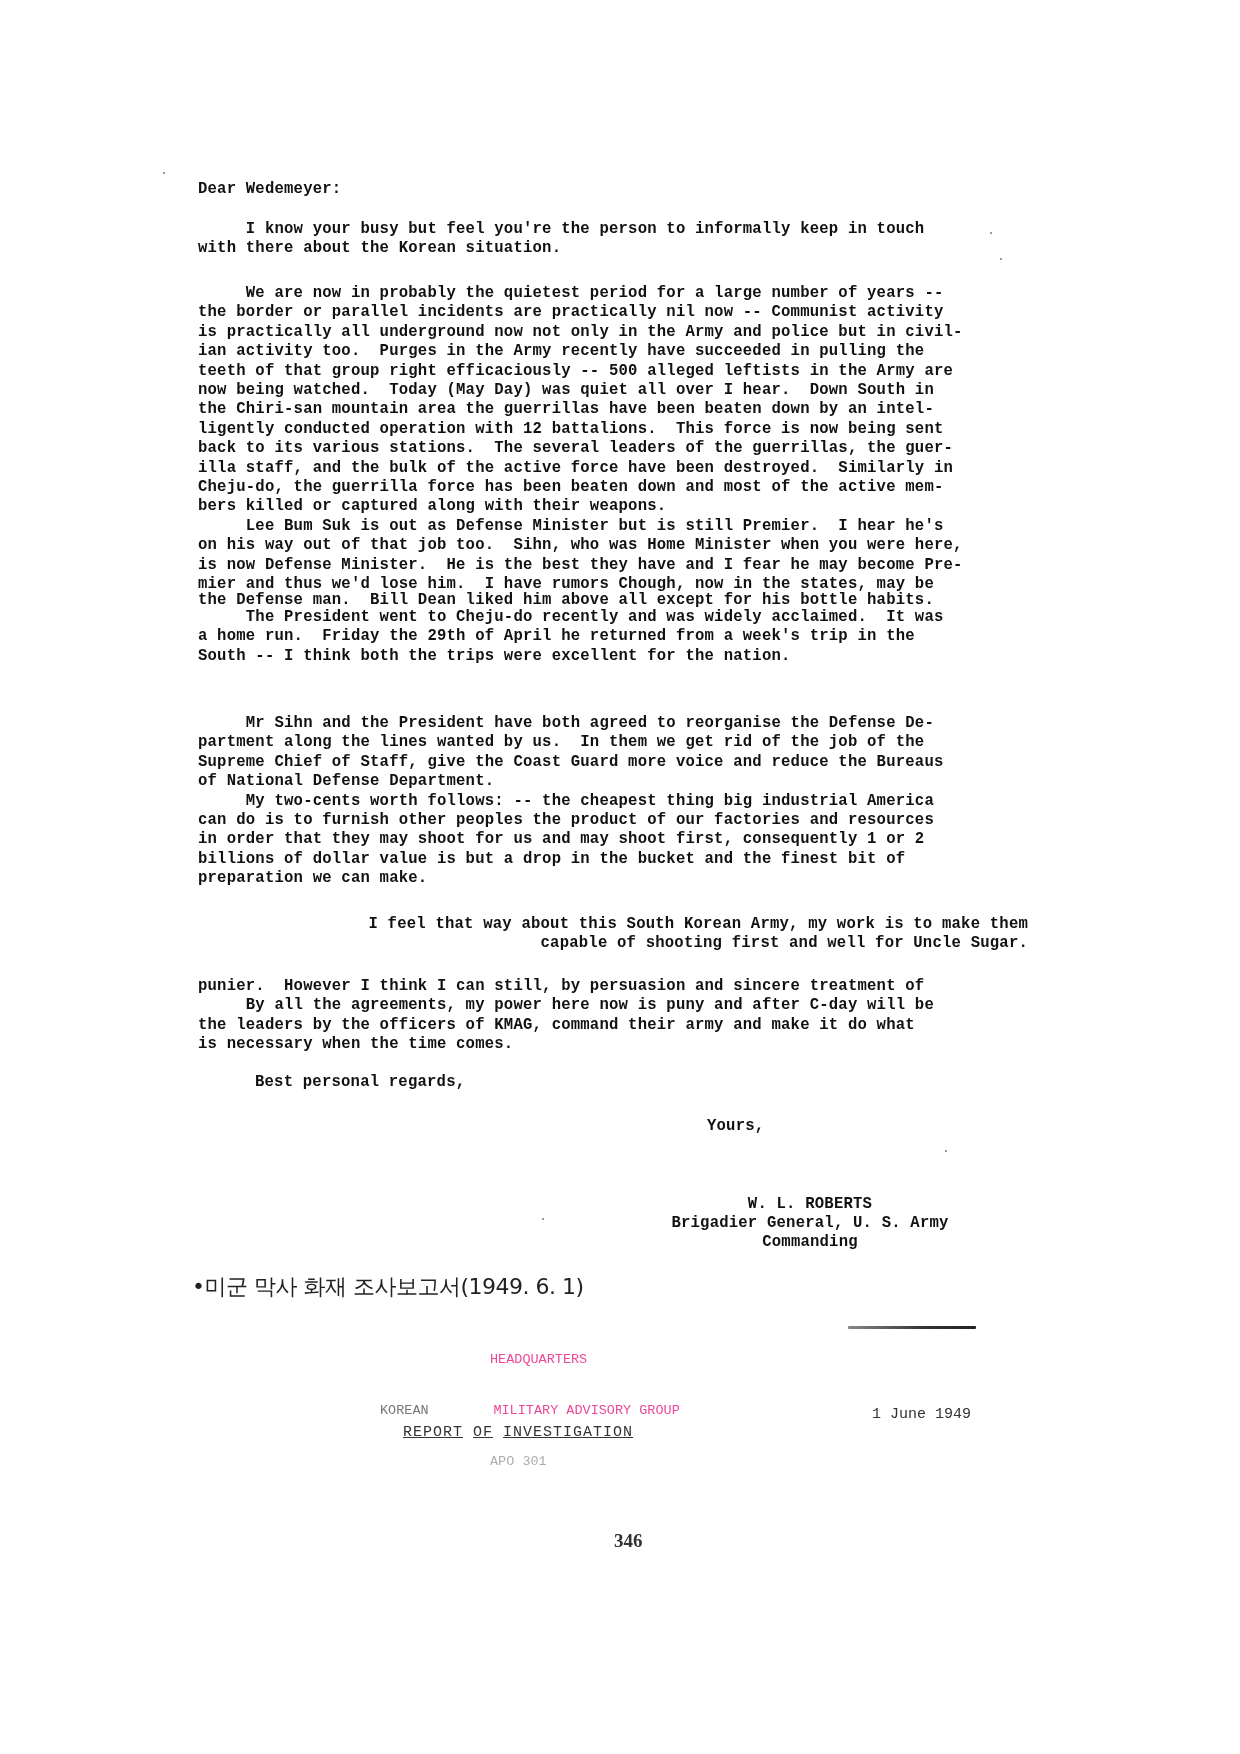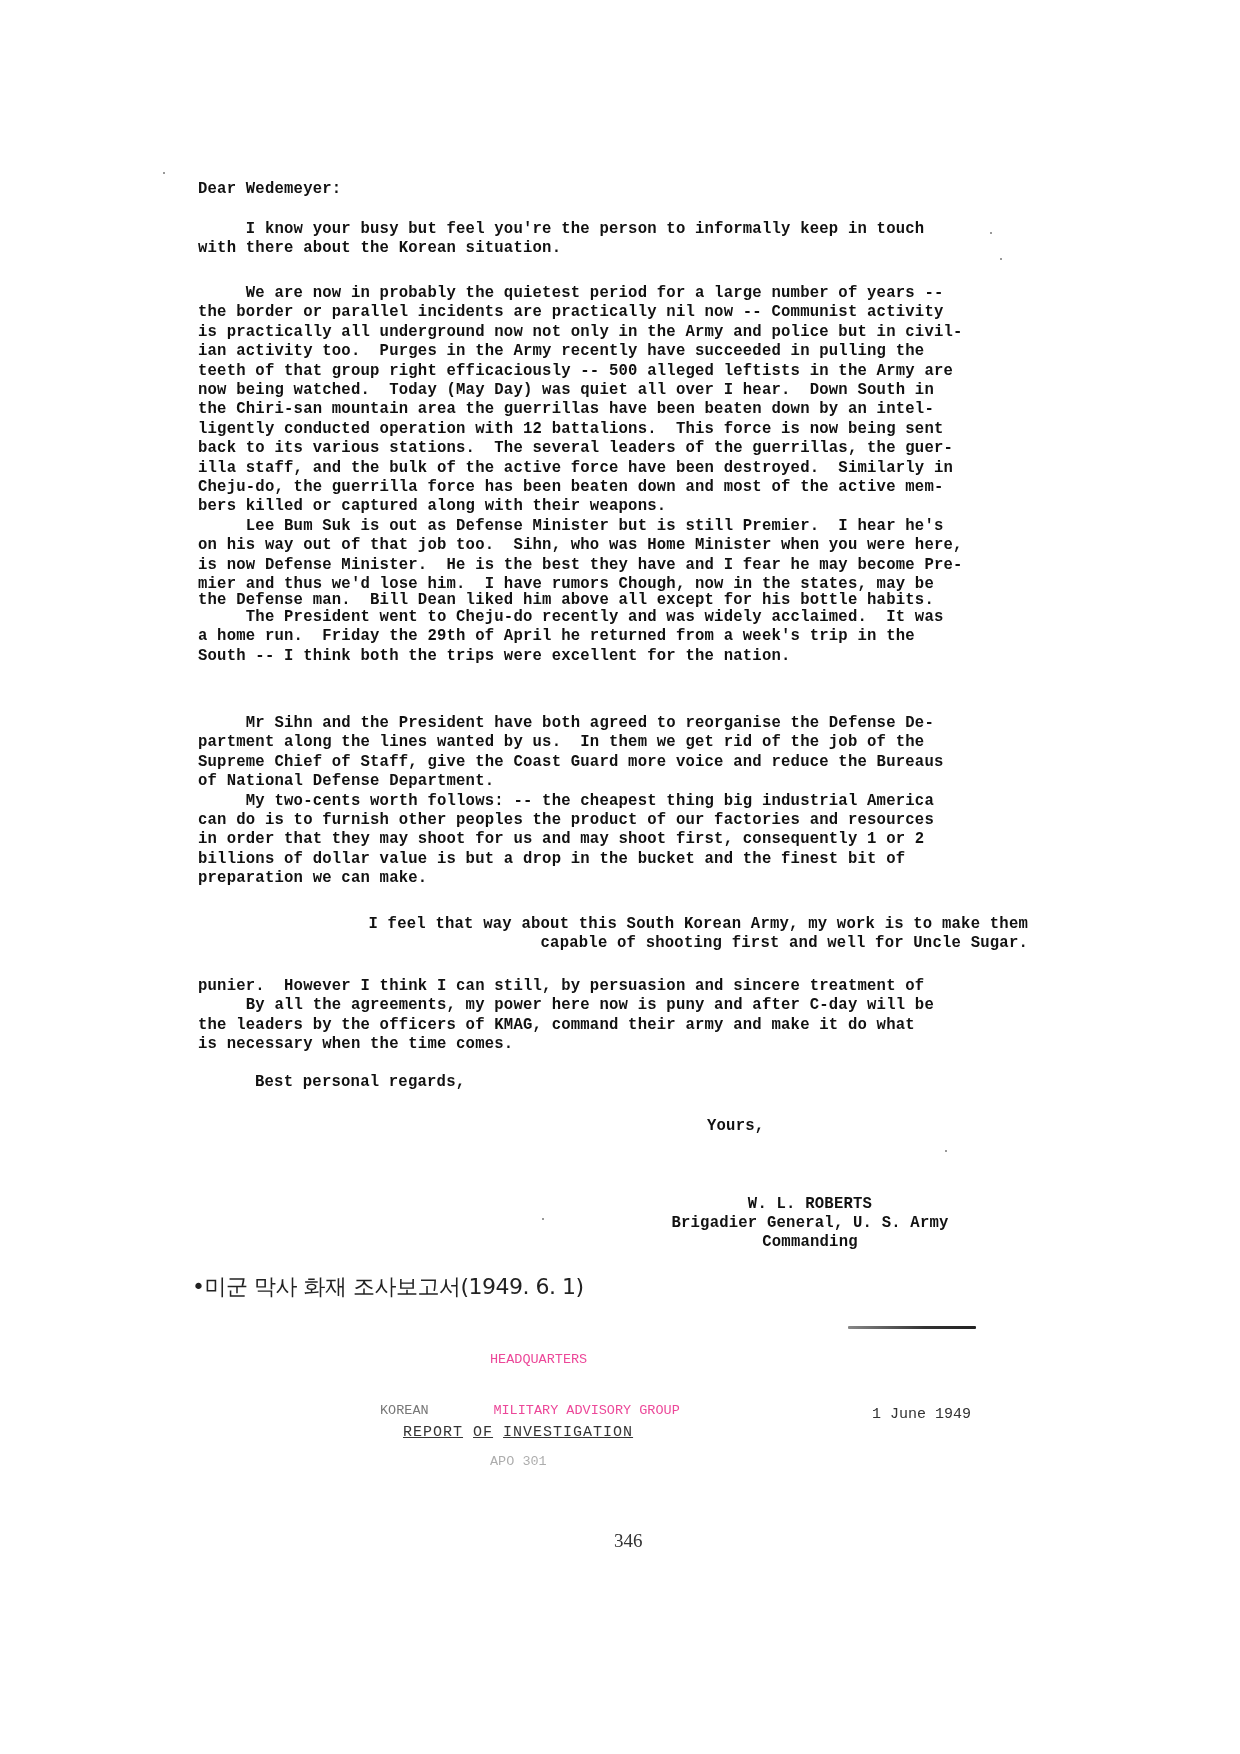--- a/index.html
+++ b/index.html
@@ -42,21 +42,21 @@
     }
     .report-title {
       position: absolute; left: 403px; top: 1424px;
       font-family: "Liberation Mono", "DejaVu Sans Mono", monospace;
       font-size: 15px; color: #333; letter-spacing: 1px;
     }
     .report-title span { text-decoration: underline; margin-right: 10px; }
     .page-number {
       position: absolute; left: 614px; top: 1530px;
       font-family: "Liberation Serif", "DejaVu Serif", serif;
-      font-size: 19px; color: #333;
+      font-size: 19px; color: #333; font-weight: bold;
     }
     .speck { position: absolute; width: 2px; height: 2px; background: #777; border-radius: 1px; }
   </style>
 </head>
 <body>
 
 <div class="page">
 
   <div class="tw salutation">Dear Wedemeyer:</div>
 

